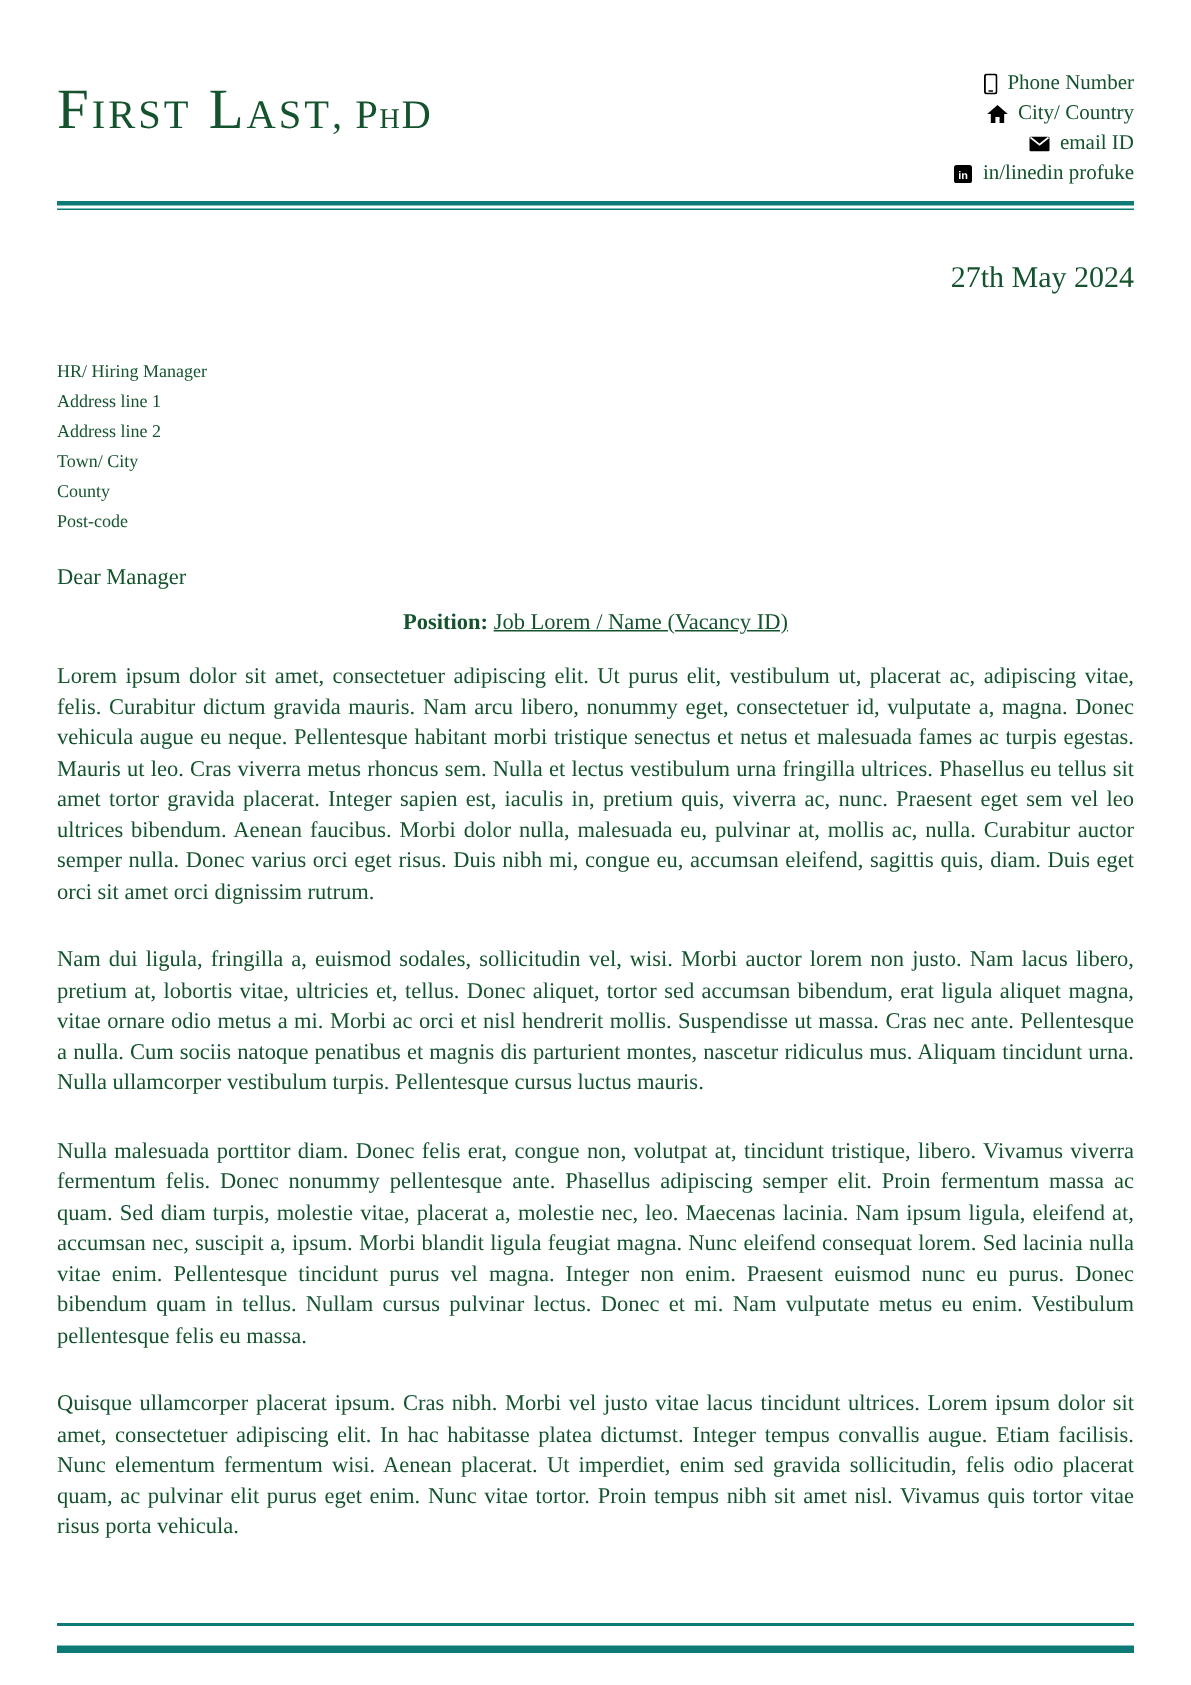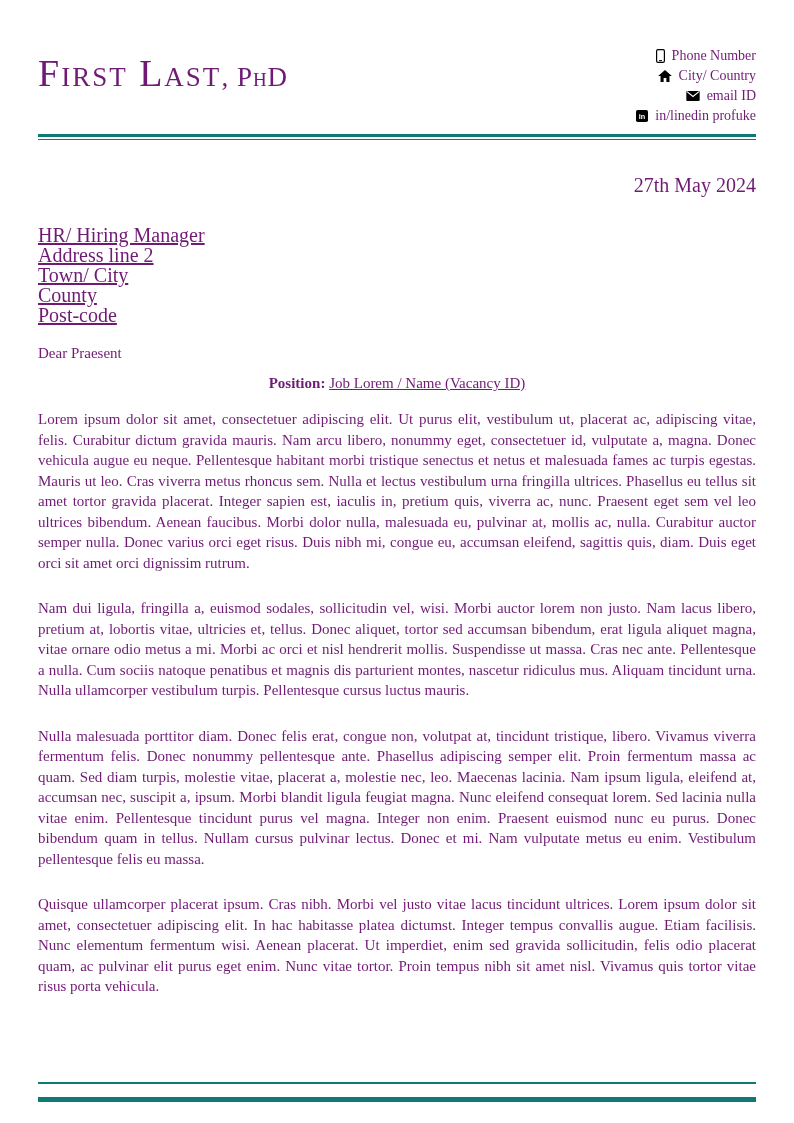--- a/index.html
+++ b/index.html
@@ -5,21 +5,21 @@
   :root { --accent: #0d7a75; }
   * { box-sizing: border-box; }
   html, body { margin: 0; padding: 0; background: #ffffff; }
   .page {
     position: relative;
     width: 794px;
     height: 1123px;
     margin: 0 auto;
     background: #ffffff;
     font-family: "Liberation Serif", "DejaVu Serif", serif;
-    color: #701a75;
+    color: #14532d;
     overflow: hidden;
     border-radius: 17px;
   }
   .inner { padding: 40px 38px 0 38px; }
 
   
   .header { display: flex; justify-content: space-between; align-items: flex-start; }
   .name-block { padding-top: 14px; white-space: nowrap; }
   .name-main {
     font-variant: small-caps;
@@ -48,21 +48,21 @@
     position: absolute;
     left: 38px;
     right: 38px;
     bottom: 21px;
   }
   .rule-bottom-thin  { height: 2px; background: var(--accent); }
   .rule-bottom-thick { height: 5px; background: var(--accent); margin-top: 13px; }
 
   
   .date { margin-top: 34px; text-align: right; font-size: 20px; }
-  .recipient { margin-top: 28px; font-size: 20px; line-height: 20px; text-decoration: underline; }
+  .recipient { margin-top: 40px; font-size: 12px; line-height: 20px; }
   .salutation { margin-top: 20px; font-size: 15px; }
   .position-line { margin-top: 13px; text-align: center; font-size: 15px; }
   .pos-label { font-weight: bold; }
   .pos-value { text-decoration: underline; }
   .paragraphs { margin-top: 17px; }
   .paragraphs p {
     margin: 0 0 25px 0;
     font-size: 15px;
     line-height: 20.5px;
     text-align: justify;
@@ -117,27 +117,28 @@
         </div>
       </div>
     </div>
 
     <div class="rule-top"></div>
 
     <div class="date">27th May 2024</div>
 
     <div class="recipient">
       <div>HR/ Hiring Manager</div>
+      <div>Address line 1</div>
       <div>Address line 2</div>
       <div>Town/ City</div>
       <div>County</div>
       <div>Post-code</div>
     </div>
 
-    <div class="salutation">Dear Praesent</div>
+    <div class="salutation">Dear Manager</div>
 
     <div class="position-line">
       <span class="pos-label">Position:</span>
       <span class="pos-value">Job Lorem / Name (Vacancy ID)</span>
     </div>
 
     <div class="paragraphs">
       <p>Lorem ipsum dolor sit amet, consectetuer adipiscing elit. Ut purus elit, vestibulum ut, placerat ac, adipiscing vitae, felis. Curabitur dictum gravida mauris. Nam arcu libero, nonummy eget, consectetuer id, vulputate a, magna. Donec vehicula augue eu neque. Pellentesque habitant morbi tristique senectus et netus et malesuada fames ac turpis egestas. Mauris ut leo. Cras viverra metus rhoncus sem. Nulla et lectus vestibulum urna fringilla ultrices. Phasellus eu tellus sit amet tortor gravida placerat. Integer sapien est, iaculis in, pretium quis, viverra ac, nunc. Praesent eget sem vel leo ultrices bibendum. Aenean faucibus. Morbi dolor nulla, malesuada eu, pulvinar at, mollis ac, nulla. Curabitur auctor semper nulla. Donec varius orci eget risus. Duis nibh mi, congue eu, accumsan eleifend, sagittis quis, diam. Duis eget orci sit amet orci dignissim rutrum.</p>
       <p>Nam dui ligula, fringilla a, euismod sodales, sollicitudin vel, wisi. Morbi auctor lorem non justo. Nam lacus libero, pretium at, lobortis vitae, ultricies et, tellus. Donec aliquet, tortor sed accumsan bibendum, erat ligula aliquet magna, vitae ornare odio metus a mi. Morbi ac orci et nisl hendrerit mollis. Suspendisse ut massa. Cras nec ante. Pellentesque a nulla. Cum sociis natoque penatibus et magnis dis parturient montes, nascetur ridiculus mus. Aliquam tincidunt urna. Nulla ullamcorper vestibulum turpis. Pellentesque cursus luctus mauris.</p>
       <p>Nulla malesuada porttitor diam. Donec felis erat, congue non, volutpat at, tincidunt tristique, libero. Vivamus viverra fermentum felis. Donec nonummy pellentesque ante. Phasellus adipiscing semper elit. Proin fermentum massa ac quam. Sed diam turpis, molestie vitae, placerat a, molestie nec, leo. Maecenas lacinia. Nam ipsum ligula, eleifend at, accumsan nec, suscipit a, ipsum. Morbi blandit ligula feugiat magna. Nunc eleifend consequat lorem. Sed lacinia nulla vitae enim. Pellentesque tincidunt purus vel magna. Integer non enim. Praesent euismod nunc eu purus. Donec bibendum quam in tellus. Nullam cursus pulvinar lectus. Donec et mi. Nam vulputate metus eu enim. Vestibulum pellentesque felis eu massa.</p>

